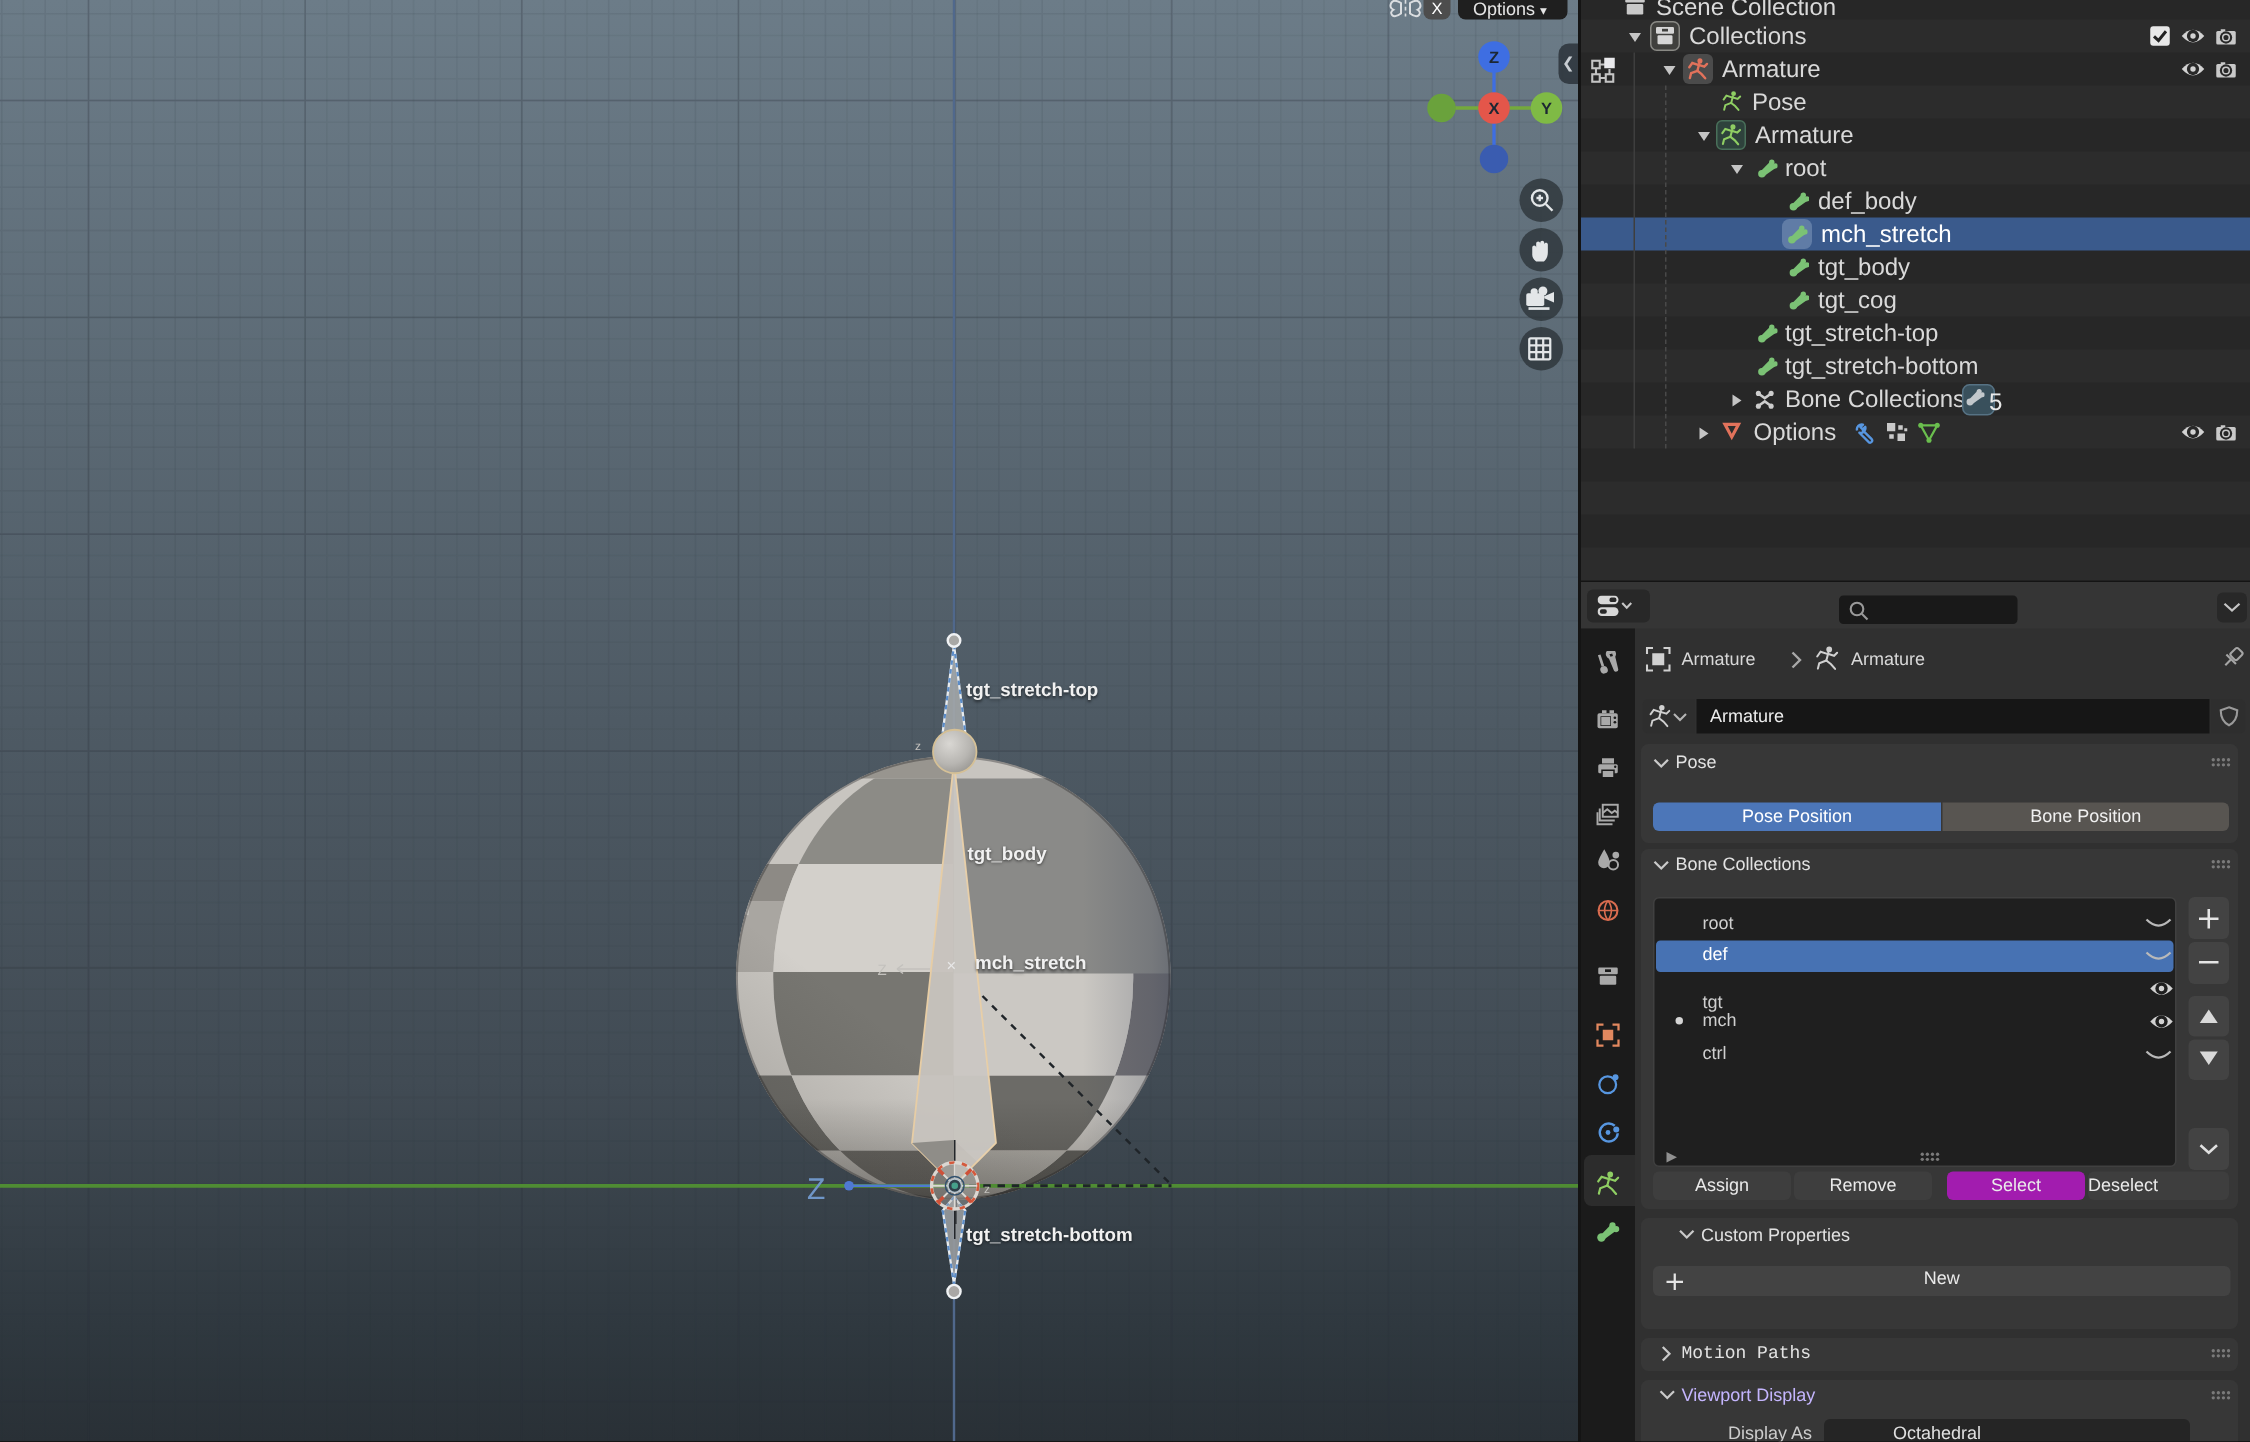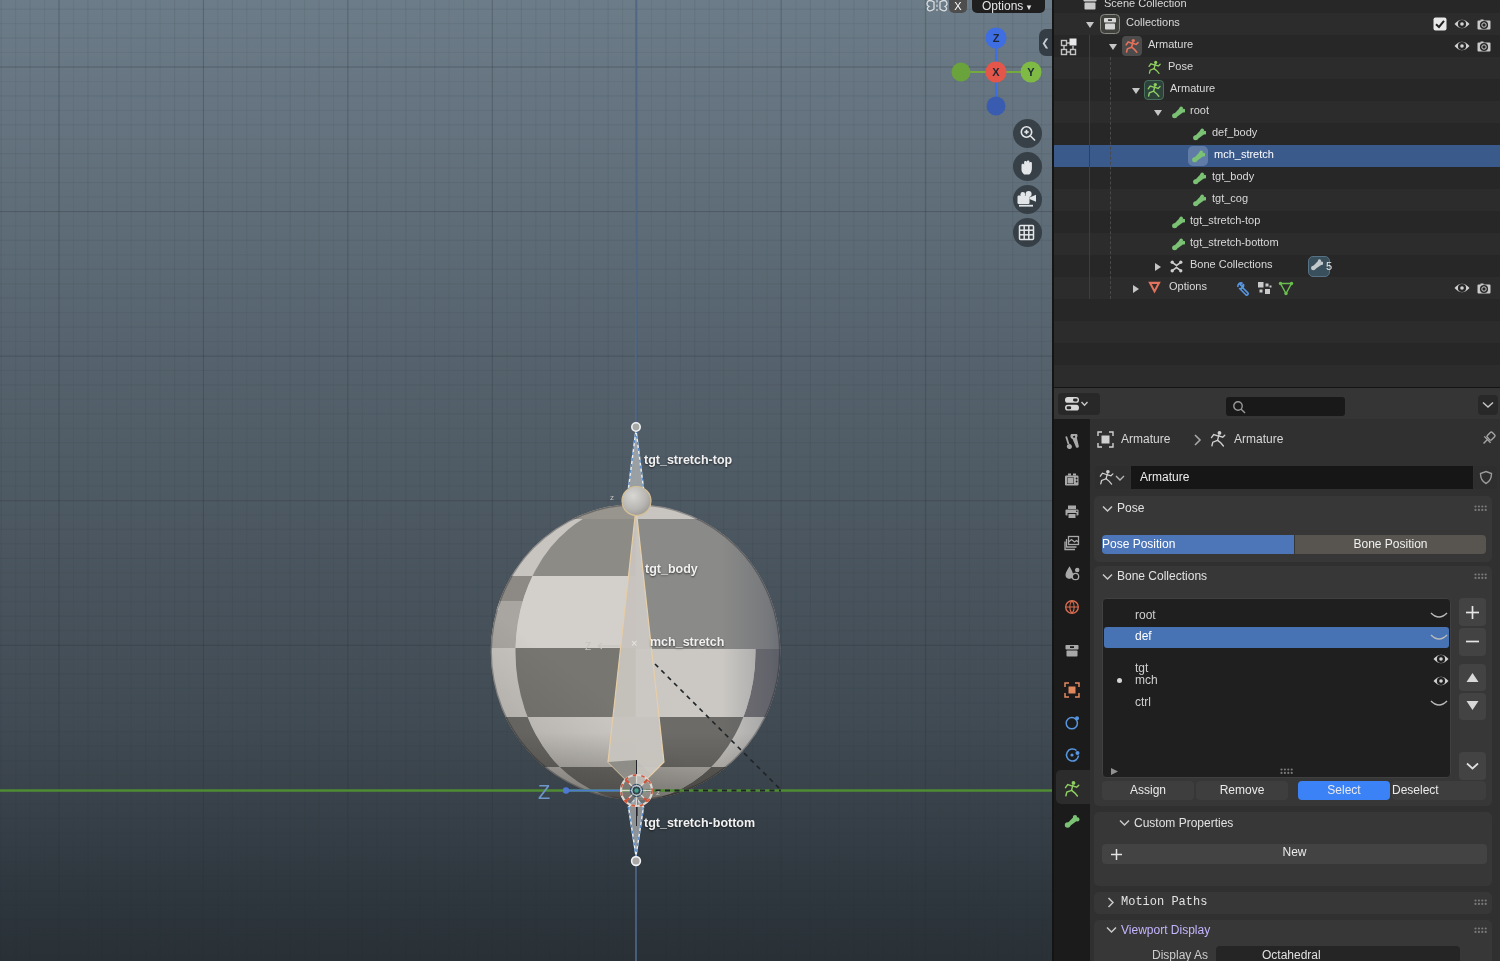--- a/index.html
+++ b/index.html
@@ -6,21 +6,21 @@
   *{box-sizing:border-box;}
   #root{position:relative;width:1500px;height:961px;overflow:hidden;font-family:"Liberation Sans",sans-serif;background:#1a1a1a;}
   .abs{position:absolute;}
   
   #vp{left:0;top:0;width:1052px;height:961px;background:linear-gradient(180deg,#6c7c88 0%,#5b6974 28%,#4e5a64 50%,#414b54 75%,#2f383f 92%,#293036 100%);}
   
   .vbtn{position:absolute;background:#282828;color:#e5e5e5;border-radius:5px;font-size:12px;}
   
   .ncirc{position:absolute;width:29px;height:29px;border-radius:50%;background:rgba(45,52,58,0.8);}
   
-  #outl{left:1054px;top:0;width:446px;height:386px;background:#272727;font-size:11px;color:#d9d9d9;}
+  #outl{left:1054px;top:0;width:446px;height:386px;background:#272727;font-size:16px;color:#d9d9d9;}
   
   #props{left:1054px;top:388px;width:446px;height:573px;background:#303030;font-size:12px;color:#d4d4d4;}
   #ptabs{position:absolute;left:0;top:0;width:36px;height:573px;}
 </style>
 </head>
 <body>
 <div id="root">
 
   <div id="vp" class="abs">
     <svg width="1052" height="961" style="position:absolute;left:0;top:0">
@@ -602,21 +602,21 @@
 <svg class="abs" style="left:420px;top:117px" width="14" height="7">
           <circle cx="1.5" cy="1.5" r="1.1" fill="#7a7a7a"></circle>
           <circle cx="4.9" cy="1.5" r="1.1" fill="#7a7a7a"></circle>
           <circle cx="8.3" cy="1.5" r="1.1" fill="#7a7a7a"></circle>
           <circle cx="11.7" cy="1.5" r="1.1" fill="#7a7a7a"></circle>
           <circle cx="1.5" cy="4.9" r="1.1" fill="#7a7a7a"></circle>
           <circle cx="4.9" cy="4.9" r="1.1" fill="#7a7a7a"></circle>
           <circle cx="8.3" cy="4.9" r="1.1" fill="#7a7a7a"></circle>
           <circle cx="11.7" cy="4.9" r="1.1" fill="#7a7a7a"></circle>
         </svg>
-<div class="abs" style="left:48px;top:147px;width:192px;height:19px;background:#4c76b8;border-radius:4px 0 0 4px;color:#ffffff;text-align:left;line-height:19px;">Pose Position</div>
+<div class="abs" style="left:48px;top:147px;width:192px;height:19px;background:#4c76b8;border-radius:4px 0 0 4px;color:#ffffff;text-align:center;line-height:19px;">Pose Position</div>
 <div class="abs" style="left:241px;top:147px;width:191px;height:19px;background:#585551;border-radius:0 4px 4px 0;color:#f0f0f0;text-align:center;line-height:19px;">Bone Position</div>
 <div class="abs" style="left:40px;top:178px;width:398px;height:240px;background:#373737;border-radius:5px;"></div>
 <svg class="abs" style="left:48px;top:185px" width="11" height="8">
           <path d="M1,1.5 l4.5,4.5 4.5,-4.5" stroke="#c9c9c9" stroke-width="1.5" fill="none"></path>
         </svg>
 <div class="abs" style="left:63px;top:181px;color:#e2e2e2;">Bone Collections</div>
 <svg class="abs" style="left:420px;top:185px" width="14" height="7">
           <circle cx="1.5" cy="1.5" r="1.1" fill="#7a7a7a"></circle>
           <circle cx="4.9" cy="1.5" r="1.1" fill="#7a7a7a"></circle>
           <circle cx="8.3" cy="1.5" r="1.1" fill="#7a7a7a"></circle>
@@ -684,21 +684,21 @@
         </svg>
 <svg class="abs" style="left:412px;top:312px" width="13" height="11">
           <polygon points="0.5,1 12.5,1 6.5,10" fill="#d9d9d9"></polygon>
         </svg>
 <div class="abs" style="left:405px;top:364px;width:27px;height:28px;background:#434343;border-radius:4px;"></div>
 <svg class="abs" style="left:411px;top:374px" width="15" height="9">
           <path d="M2,1.5 l5.5,5 5.5,-5" stroke="#e0e0e0" stroke-width="1.7" fill="none"></path>
         </svg>
 <div class="abs" style="left:48px;top:393px;width:92px;height:19px;background:#3e3e3e;border-radius:4px;color:#eaeaea;text-align:center;line-height:19px;">Assign</div>
 <div class="abs" style="left:142px;top:393px;width:92px;height:19px;background:#3e3e3e;border-radius:4px;color:#eaeaea;text-align:center;line-height:19px;">Remove</div>
-<div class="abs" style="left:244px;top:393px;width:92px;height:19px;background:#3b82f6;border-radius:4px;color:#eaeaea;text-align:center;line-height:19px;">Select</div>
+<div class="abs" style="left:244px;top:393px;width:92px;height:19px;background:#a21caf;border-radius:4px;color:#eaeaea;text-align:center;line-height:19px;">Select</div>
 <div class="abs" style="left:338px;top:393px;width:94px;height:19px;background:#3e3e3e;border-radius:4px;color:#eaeaea;text-align:left;line-height:19px;">Deselect</div>
 <div class="abs" style="left:40px;top:424px;width:398px;height:74px;background:#373737;border-radius:5px;"></div>
 <svg class="abs" style="left:65px;top:431px" width="11" height="8">
           <path d="M1,1.5 l4.5,4.5 4.5,-4.5" stroke="#c9c9c9" stroke-width="1.5" fill="none"></path>
         </svg>
 <div class="abs" style="left:80px;top:428px;color:#e2e2e2;">Custom Properties</div>
 <div class="abs" style="left:48px;top:456px;width:385px;height:20px;background:#434343;border-radius:4px;color:#eaeaea;"></div>
 <svg class="abs" style="left:56px;top:460px" width="13" height="13">
           <g stroke="#e5e5e5" stroke-width="1.5">
             <line x1="6.5" y1="1" x2="6.5" y2="12"></line>

